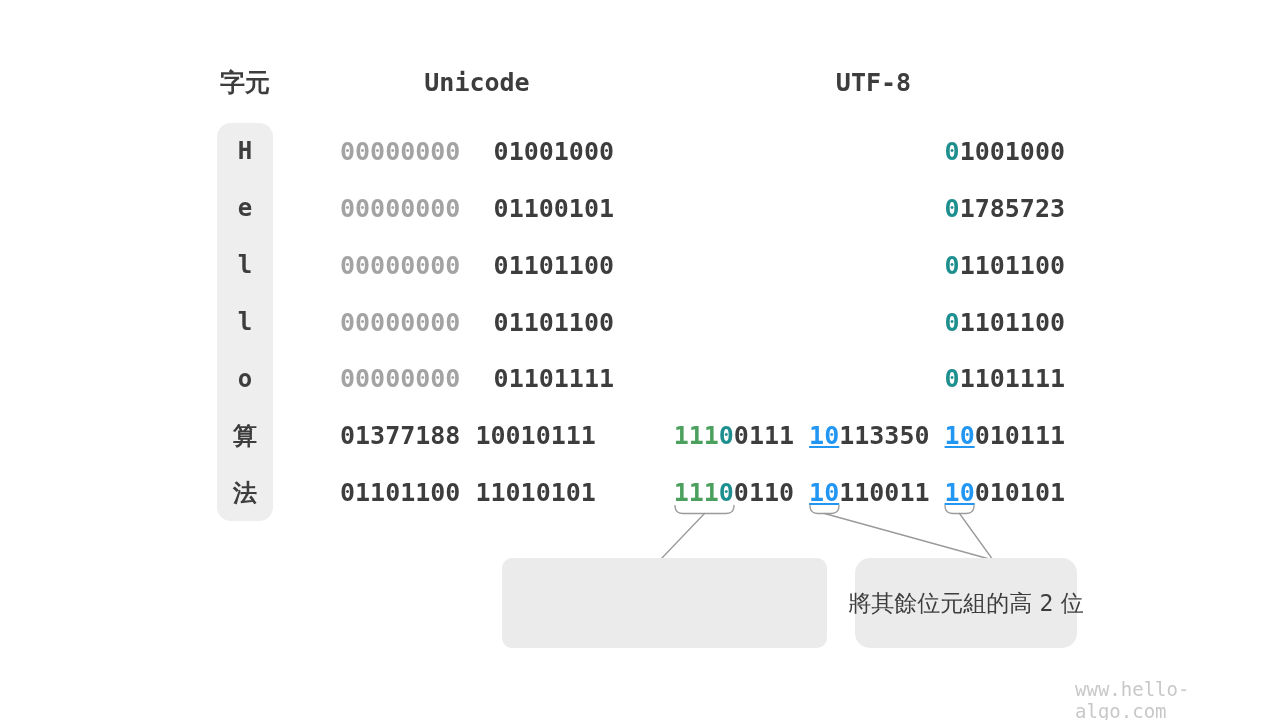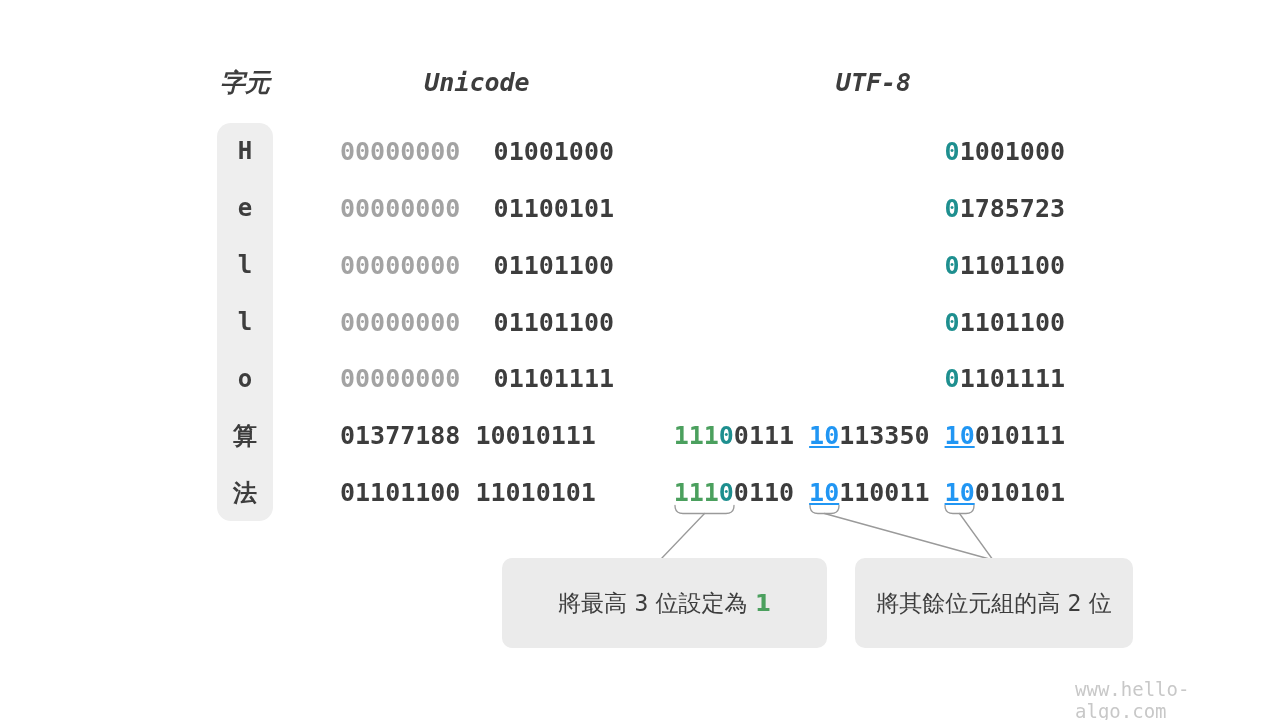--- a/index.html
+++ b/index.html
@@ -13,21 +13,21 @@
   
   .c-dark{color:var(--dark);}
   .c-gray{color:var(--gray);}
   .c-teal{color:var(--teal);font-weight:700;}
   .c-green{color:var(--green);font-weight:700;text-align:right;}
   .c-blue{color:var(--blue);font-weight:700;text-decoration:underline;}
 
   
   .hdr-cell{
     top:64px;height:36px;display:flex;align-items:center;justify-content:center;
-    font-weight:700;font-size:25px;color:var(--dark);font-style:italic;
+    font-weight:700;font-size:25px;color:var(--dark);
   }
   #hdr-char{left:217px;width:56px;}
   #hdr-unicode{left:340px;width:274px;}
   #hdr-utf8{left:678px;width:391px;}
 
   
   #char-col{
     left:217px;top:123px;width:56px;height:398px;background:var(--col_bg);
     border-radius:14px;display:flex;flex-direction:column;
   }
@@ -51,21 +51,21 @@
   #connectors{left:0;top:0;pointer-events:none;}
   #connectors path{fill:none;stroke:var(--line);stroke-width:1.3;stroke-linecap:round;}
 
   
   .callout{
     top:558px;height:90px;background:var(--box_bg);border-radius:10px;
     display:flex;flex-direction:column;align-items:center;justify-content:center;
     font-size:23px;line-height:37px;color:var(--dark);white-space:pre;
   }
   #callout-left{left:502px;width:325px;}
-  #callout-right{left:855px;width:278px;}
+  #callout-right{left:855px;width:222px;border-radius:15px;}
   .callout .num{font-family:"DejaVu Sans Mono",monospace;}
 
   
   #watermark{
     left:1075px;top:678px;font-family:"DejaVu Sans Mono",monospace;
     font-size:19px;color:var(--watermark);
   }
 </style>
 </head>
 <body>
@@ -103,16 +103,16 @@
 
 <svg class="abs" id="connectors" width="1280" height="720">
   <path d="M675,505.5 Q675,513.5 683,513.5 L726,513.5 Q734,513.5 734,505.5"></path>
   <path d="M704.5,513.5 L661,559"></path>
   <path d="M810,505.5 Q810,513.5 818,513.5 L831,513.5 Q839,513.5 839,505.5"></path>
   <path d="M824.5,513.5 L993,560"></path>
   <path d="M945,505.5 Q945,513.5 953,513.5 L966,513.5 Q974,513.5 974,505.5"></path>
   <path d="M959.5,513.5 L993,560"></path>
 </svg>
 
-<div class="abs callout" id="callout-left"><div><span class="c-dark">將最高 </span><span class="num c-dark">3</span><span class="c-dark"> 位設定為 </span><span class="c-green">1</span></div></div>
+<div class="abs callout" id="callout-left"></div>
 <div class="abs callout" id="callout-right"><div><span class="c-dark">將其餘位元組的高 </span><span class="num c-dark">2</span><span class="c-dark"> 位</span></div></div>
 
 <div class="abs" id="watermark">www.hello-algo.com</div>
 
 </body></html>

